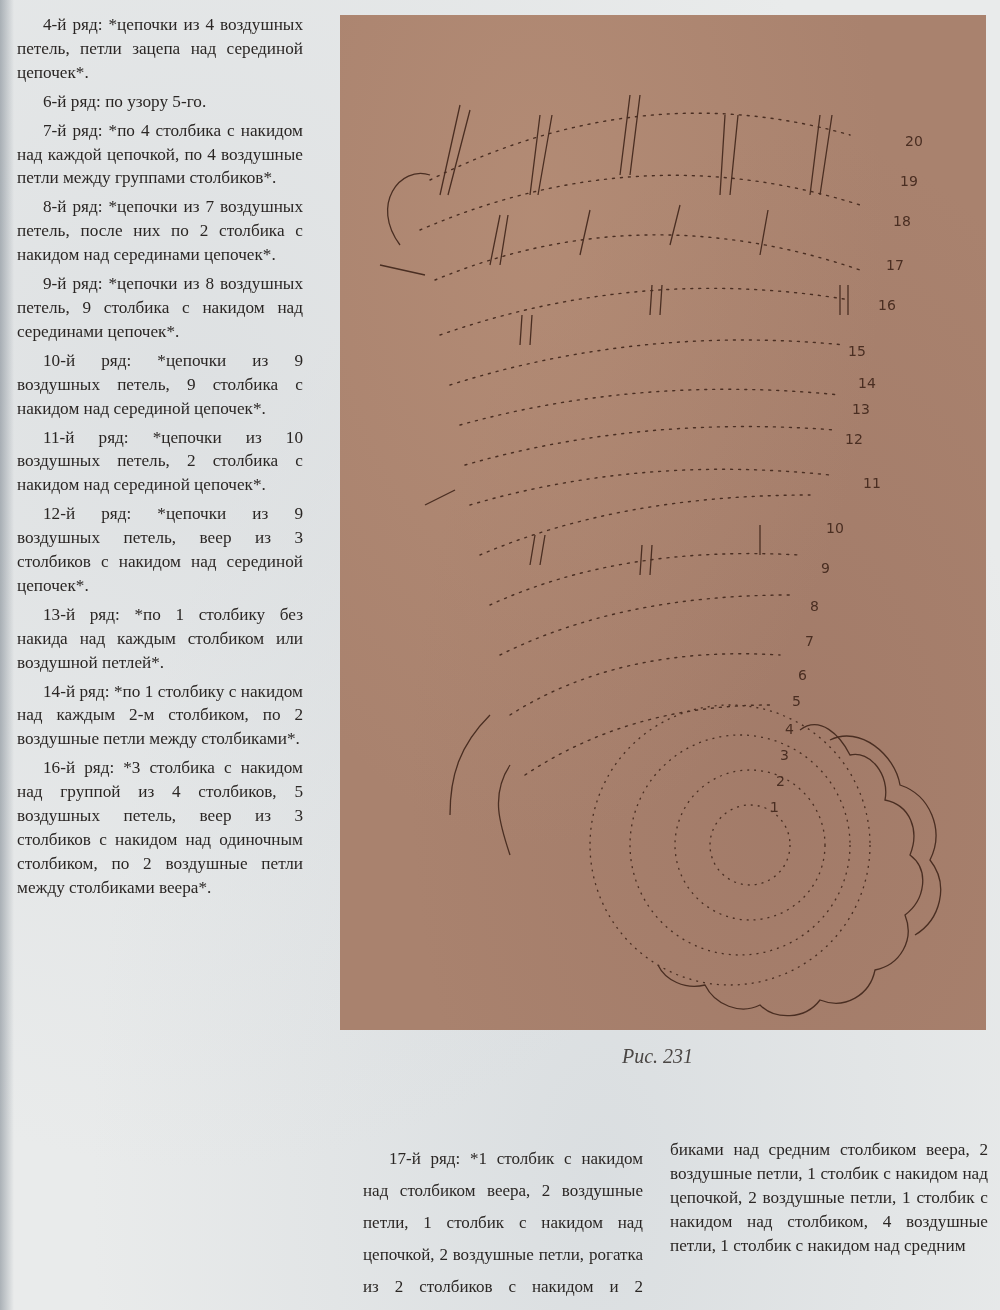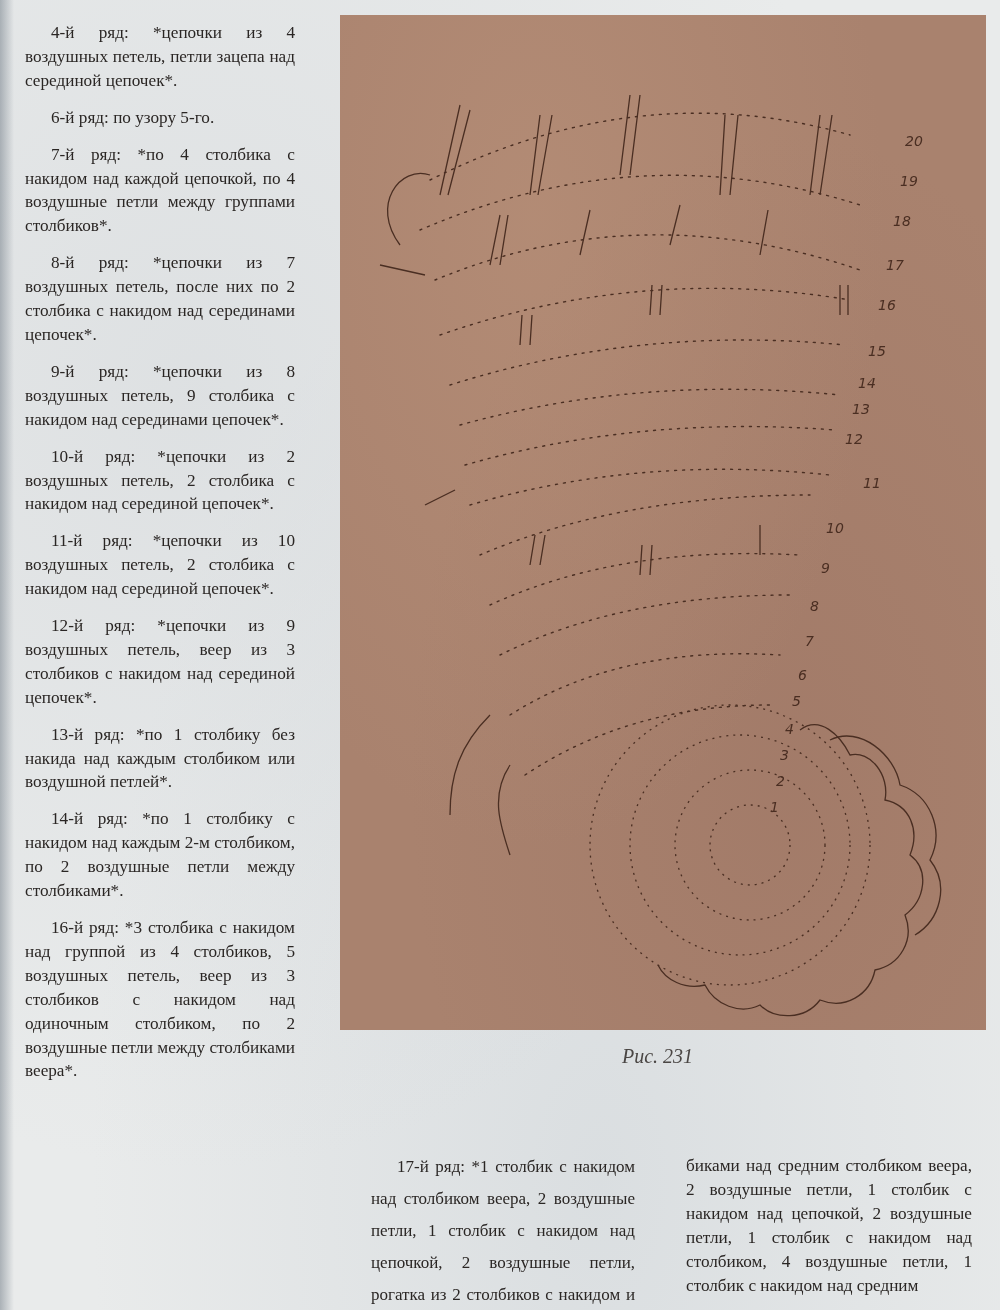--- a/index.html
+++ b/index.html
@@ -13,59 +13,59 @@
     color: #2a2624;
   }
   .spine-shadow {
     position: absolute; left: 0; top: 0; width: 14px; height: 1310px;
     background: linear-gradient(to right, rgba(120,130,140,0.55), rgba(120,130,140,0));
   }
   .col-left {
     position: absolute; left: 12px; top: 8px; width: 296px;
     font-size: 17.2px; line-height: 23.9px; text-align: justify;
   }
-  .col-left p, .col-bottom p { margin: 13px; text-indent: 26px; }
+  .col-left p, .col-bottom p { margin: 5px; text-indent: 26px; }
   .figure {
     position: absolute; left: 340px; top: 15px; width: 646px; height: 1015px;
     background: #a9826e;
     background-image:
       radial-gradient(ellipse at 30% 20%, rgba(190,150,125,0.45), transparent 55%),
       radial-gradient(ellipse at 70% 75%, rgba(150,110,95,0.35), transparent 60%);
   }
   .figure svg { position: absolute; left: 0; top: 0; }
   .row-num {
-    position: absolute; font-family: "DejaVu Sans", sans-serif; font-style: italic;
+    position: absolute; font-family: "DejaVu Sans", sans-serif; 
     font-size: 14px; color: #4a2e22;
   }
   .caption {
     position: absolute; left: 622px; top: 1045px;
     font-style: italic; font-size: 20px; color: #4a4644;
   }
   .col-bottom {
     position: absolute; left: 358px; top: 1138px; width: 290px;
     font-size: 17px; line-height: 32px; text-align: justify;
   }
   .col-bottom-right {
     position: absolute; left: 670px; top: 1138px; width: 318px;
     font-size: 17.2px; line-height: 23.9px; text-align: justify;
   }
-  .col-bottom-right p { margin: 16px; }
+  .col-bottom-right p { margin: 0; }
 </style>
 </head>
 <body>
 
 <div class="spine-shadow"></div>
 
 <div class="col-left">
   <p>4-й ряд: *цепочки из 4 воздушных петель, петли зацепа над серединой цепочек*.</p>
   <p>6-й ряд: по узору 5-го.</p>
   <p>7-й ряд: *по 4 столбика с накидом над каждой цепочкой, по 4 воздушные петли между группами столбиков*.</p>
   <p>8-й ряд: *цепочки из 7 воздушных петель, после них по 2 столбика с накидом над серединами цепочек*.</p>
   <p>9-й ряд: *цепочки из 8 воздушных петель, 9 столбика с накидом над серединами цепочек*.</p>
-  <p>10-й ряд: *цепочки из 2 воздушных петель, 2 столбика с накидом над серединой цепочек*.</p>
+  <p>10-й ряд: *цепочки из 9 воздушных петель, 9 столбика с накидом над серединой цепочек*.</p>
   <p>11-й ряд: *цепочки из 10 воздушных петель, 2 столбика с накидом над серединой цепочек*.</p>
   <p>12-й ряд: *цепочки из 9 воздушных петель, веер из 3 столбиков с накидом над серединой цепочек*.</p>
   <p>13-й ряд: *по 1 столбику без накида над каждым столбиком или воздушной петлей*.</p>
   <p>14-й ряд: *по 1 столбику с накидом над каждым 2-м столбиком, по 2 воздушные петли между столбиками*.</p>
   <p>16-й ряд: *3 столбика с накидом над группой из 4 столбиков, 5 воздушных петель, веер из 3 столбиков с накидом над одиночным столбиком, по 2 воздушные петли между столбиками веера*.</p>
 </div>
 
 <div class="figure">
   <svg width="646" height="1015" viewBox="0 0 646 1015">
     <defs>
@@ -112,21 +112,21 @@
       <path d="M 85 490 L 115 475"></path>
       <path d="M 150 700 C 120 730, 110 760, 110 800"></path>
       <path d="M 170 750 C 150 780, 160 810, 170 840"></path>
     </g>
   </svg>
   <div class="row-num" style="left:565px;top:118px">20</div>
   <div class="row-num" style="left:560px;top:158px">19</div>
   <div class="row-num" style="left:553px;top:198px">18</div>
   <div class="row-num" style="left:546px;top:242px">17</div>
   <div class="row-num" style="left:538px;top:282px">16</div>
-  <div class="row-num" style="left:528px;top:328px">15</div>
+  <div class="row-num" style="left:508px;top:328px">15</div>
   <div class="row-num" style="left:518px;top:360px">14</div>
   <div class="row-num" style="left:512px;top:386px">13</div>
   <div class="row-num" style="left:505px;top:416px">12</div>
   <div class="row-num" style="left:523px;top:460px">11</div>
   <div class="row-num" style="left:486px;top:505px">10</div>
   <div class="row-num" style="left:481px;top:545px">9</div>
   <div class="row-num" style="left:470px;top:583px">8</div>
   <div class="row-num" style="left:465px;top:618px">7</div>
   <div class="row-num" style="left:458px;top:652px">6</div>
   <div class="row-num" style="left:452px;top:678px">5</div>

